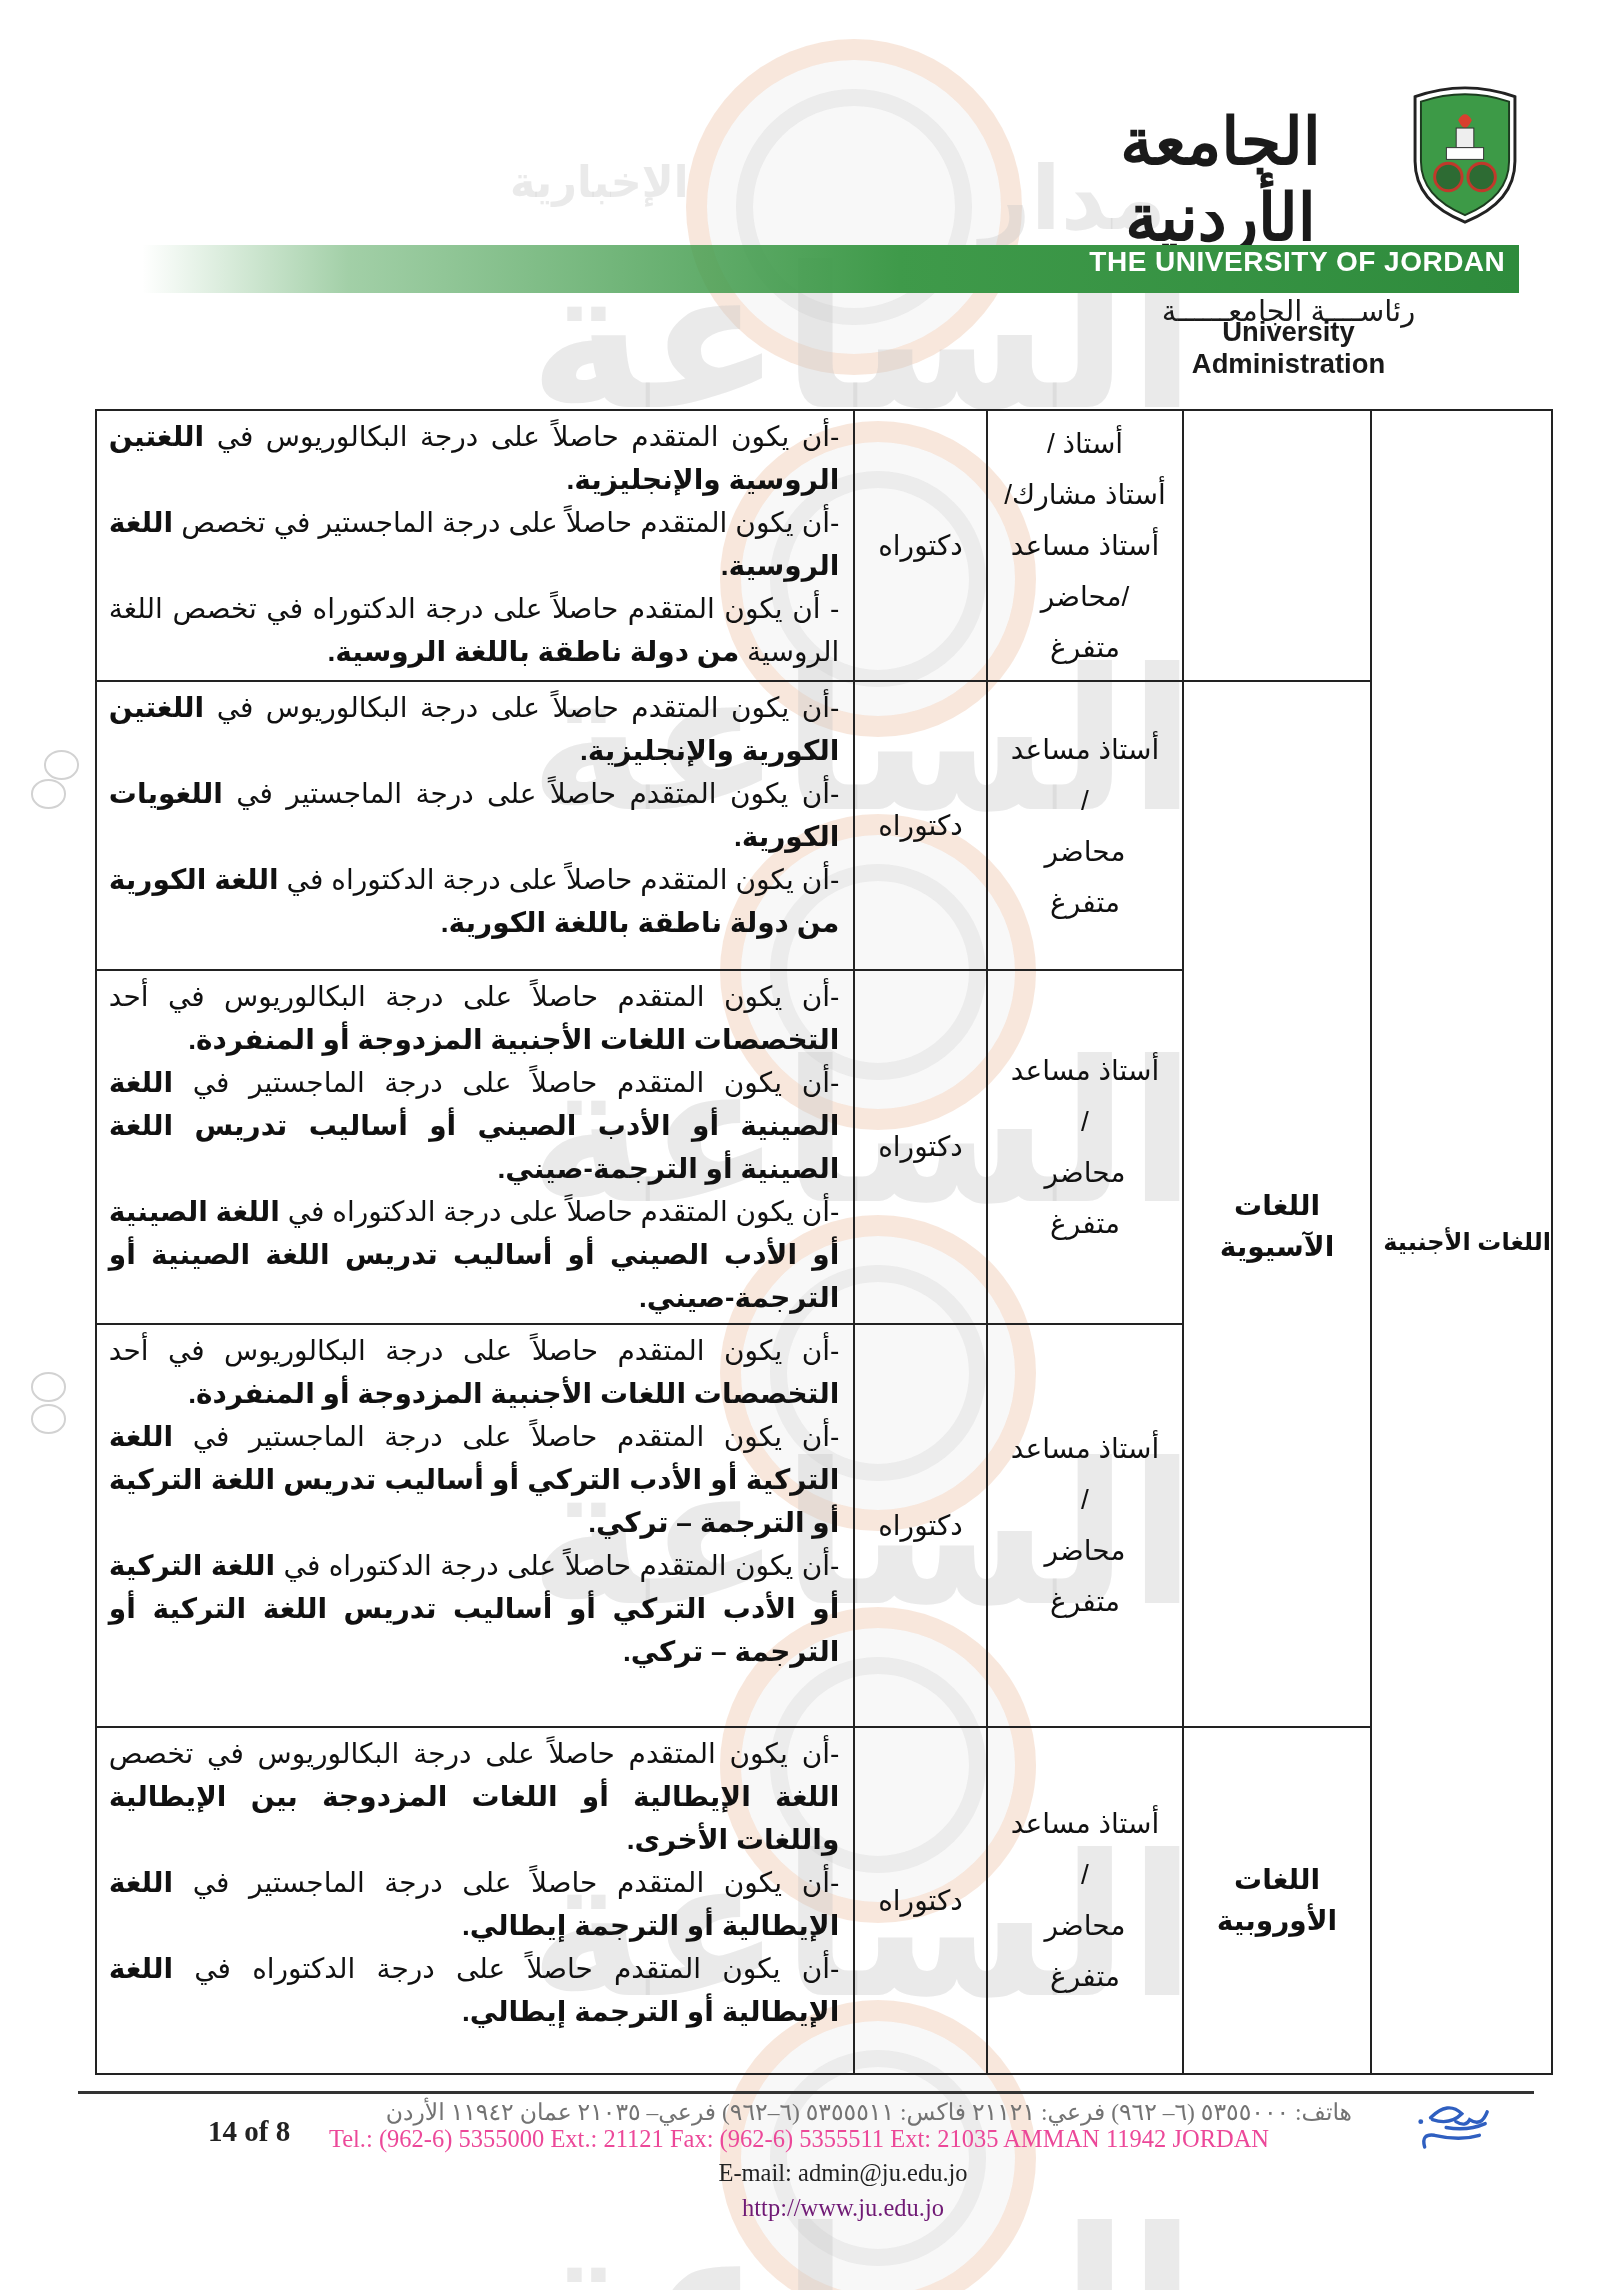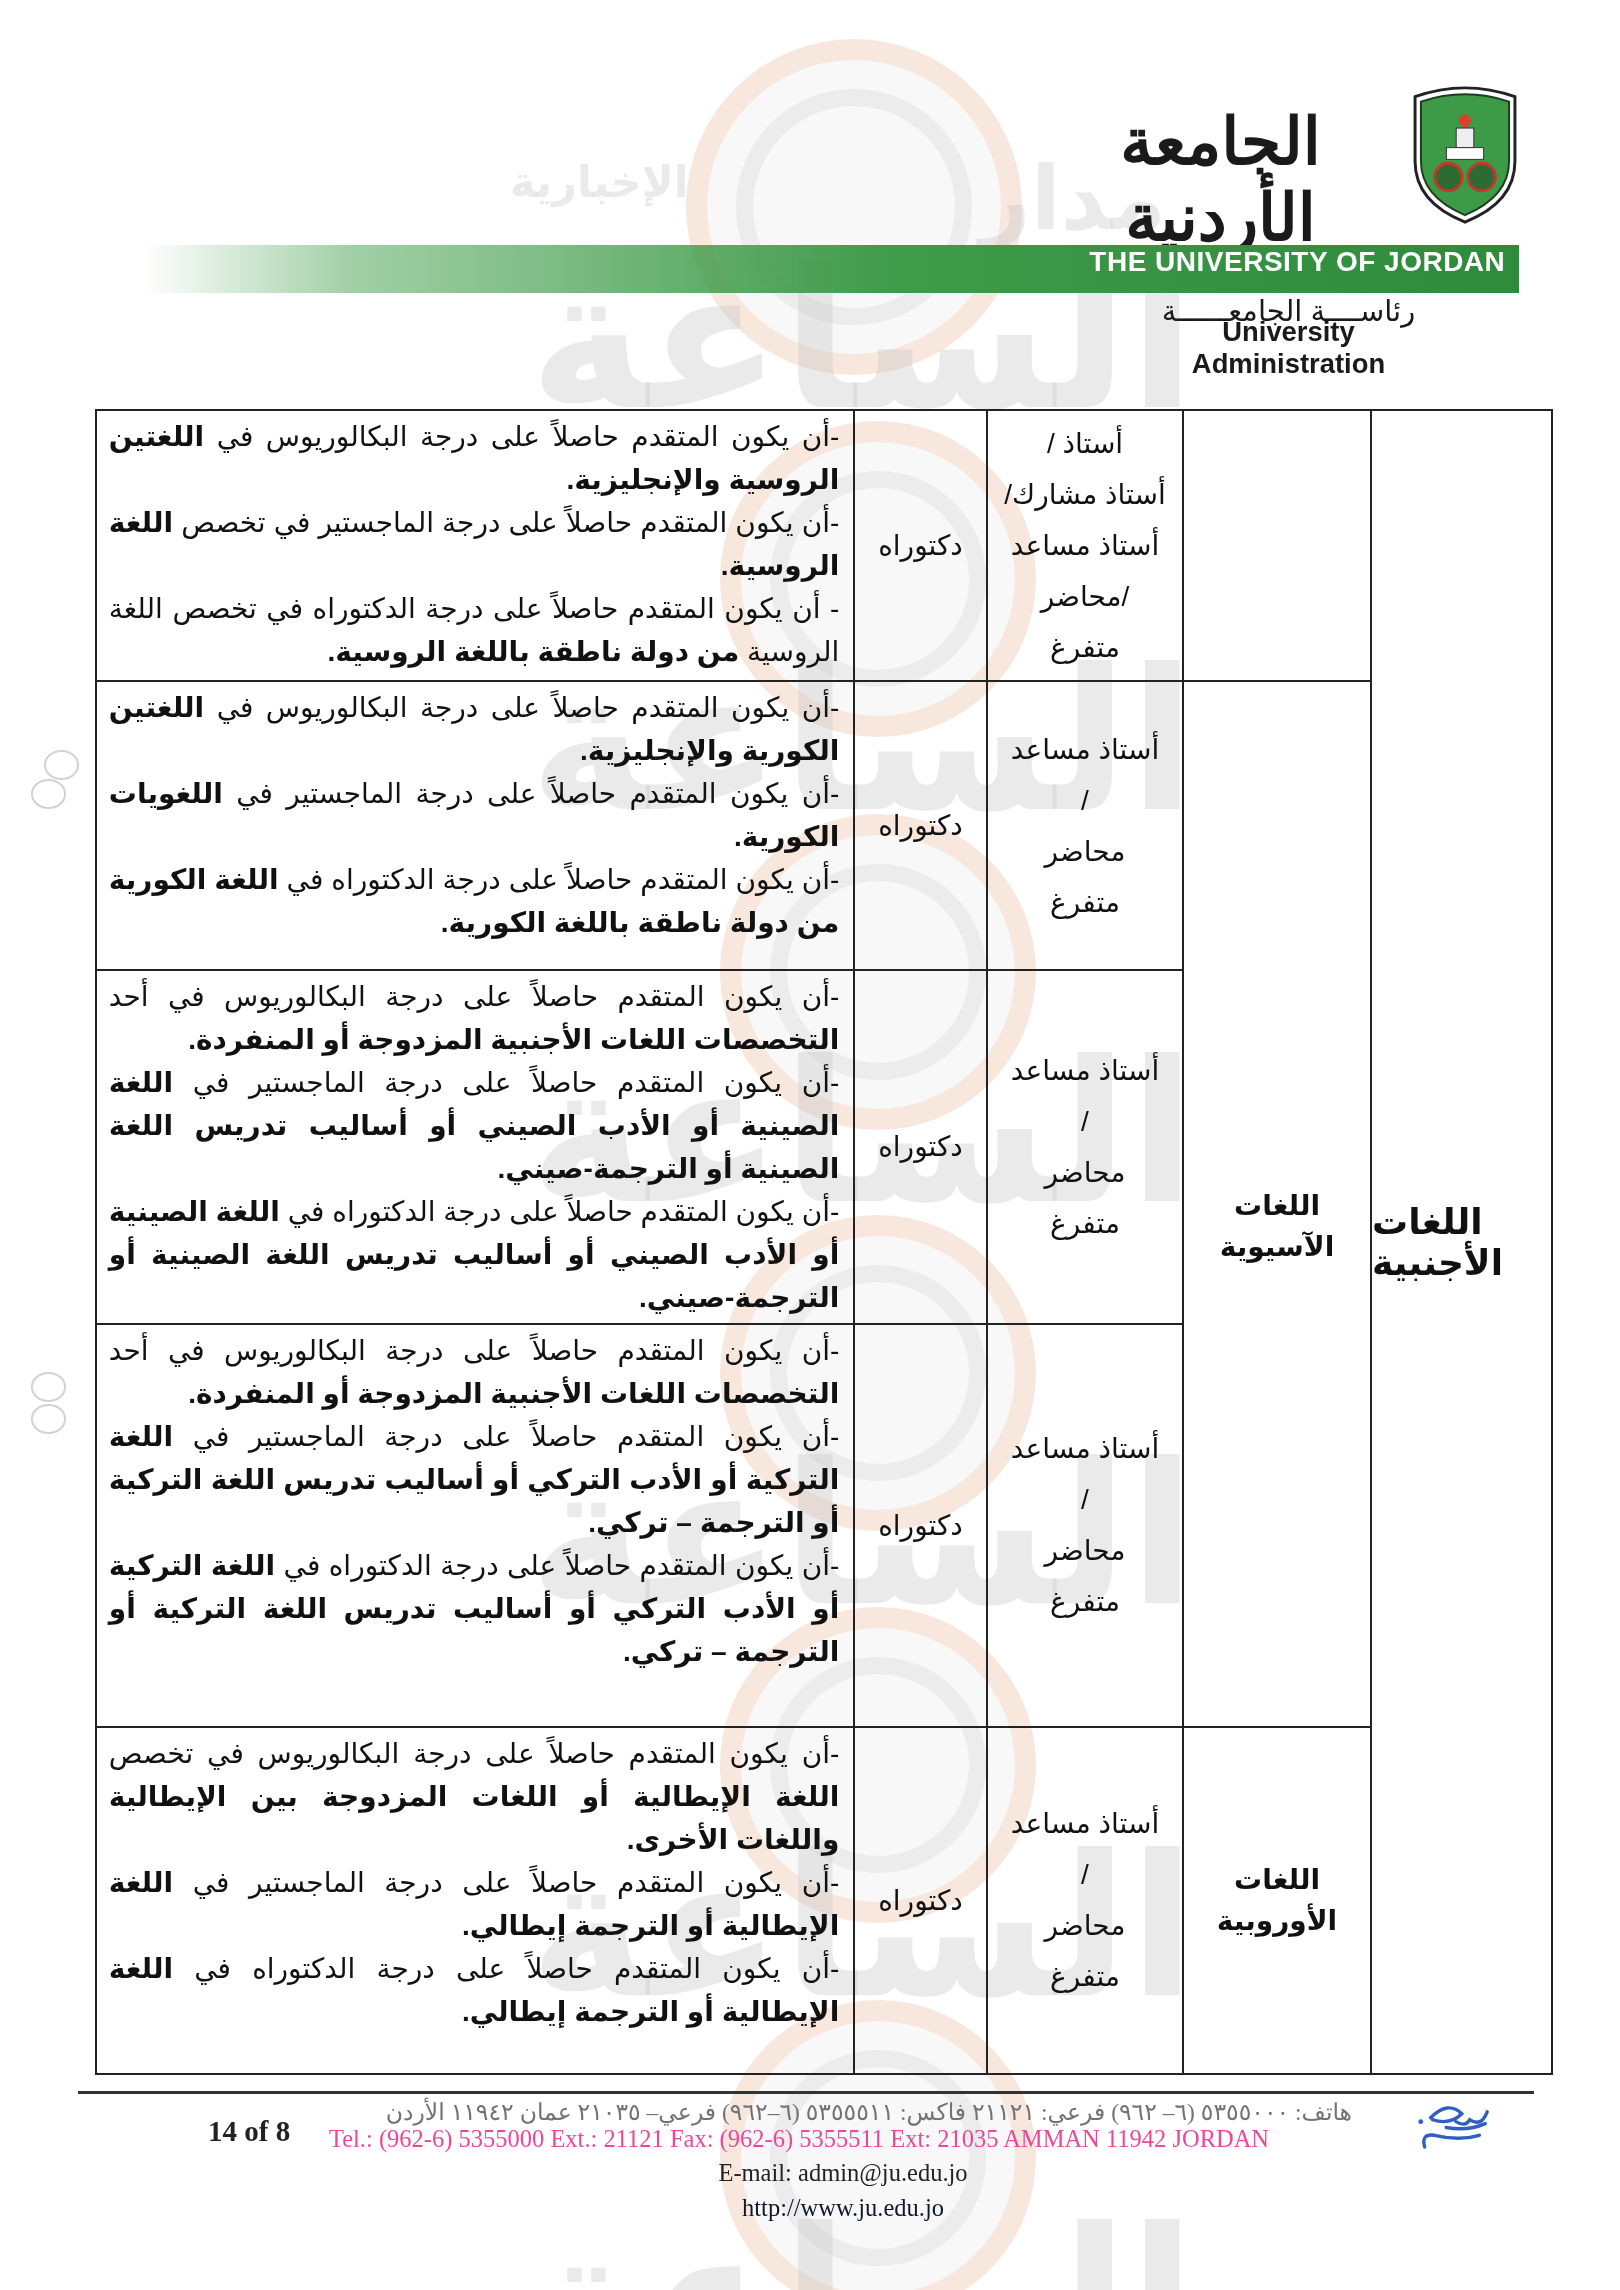--- a/index.html
+++ b/index.html
@@ -15,35 +15,35 @@
   .ar-title { position:absolute; left:1049px; top:103px; width:343px; text-align:center; direction:rtl;
               font-family:"DejaVu Serif", serif; font-size:65px; font-weight:bold; color:#1a1a1a; letter-spacing:-2px; }
   .green-band { position:absolute; left:142px; top:245px; width:1377px; height:48px;
                 background:linear-gradient(to right, rgba(70,160,80,0) 0%, rgba(70,160,80,0.5) 15%, #3f9a4a 55%, #2e8b3c 100%);text-decoration:underline; }
   .green-band .en { position:absolute; right:13.7px; top:1px; color:#fff; font-weight:bold; font-size:28px; letter-spacing:0.5px; }
   .admin-ar { position:absolute; left:1127px; top:294px; width:323px; text-align:center; direction:rtl; font-size:29px; color:#1a1a1a; }
   .admin-en { position:absolute; left:1127px; top:316px; width:323px; text-align:center; font-family:Liberation Sans, sans-serif; font-weight:bold; font-size:27.4px; color:#1a1a1a; }
   
   .tbl { position:absolute; left:95px; top:409px; width:1458px; border-collapse:collapse; direction:rtl; table-layout:fixed; }
   .tbl td { border:2px solid #222; vertical-align:middle; padding:0; }
-  .c-dept { width:181px; text-align:left; font-weight:bold; font-size:36px; line-height:41px;margin-left:12px; }
+  .c-dept { width:181px; text-align:right; font-weight:bold; font-size:24px; line-height:41px;margin-left:12px; }
   .c-spec { width:188px; text-align:center; font-weight:bold; font-size:28px; line-height:41px; }
   .c-rank { width:196px; text-align:center; font-size:28px; line-height:51px; }
   .c-deg  { width:133px; text-align:center; font-size:28px;margin-left:43px; }
   .c-req  { text-align:justify; font-size:28px; line-height:43px; padding:3.9px 13.7px 3.9px 11.8px !important; vertical-align:top !important; }
   .req-line { display:block; }
   .req-line b { font-weight:bold; }
   
   .ring-hole { position:absolute; width:31px; height:25.5px; border-radius:50%; border:2px solid rgba(180,180,180,0.6); }
   
   .footer-line { position:absolute; left:78px; top:2091px; width:1456px; height:2.9px; background:#333; }
   .f-ar { position:absolute; left:176px; top:2098px; width:1176px; text-align:right; direction:rtl; font-family:"Liberation Serif", serif; font-size:23.5px; color:#737373; }
   .f-en { position:absolute; left:245px; top:2125px; width:1108px; text-align:center; font-family:"Liberation Serif", serif; font-size:24.5px; color:#ec4899; }
   .f-mail { position:absolute; left:549px; top:2159px; width:588px; text-align:center; font-family:"Liberation Serif", serif; font-size:24.5px; color:#222; }
-  .f-web { position:absolute; left:549px; top:2194px; width:588px; text-align:center; font-family:"Liberation Serif", serif; font-size:24.5px; color:#0f172a; }
+  .f-web { position:absolute; left:549px; top:2194px; width:588px; text-align:center; font-family:"Liberation Serif", serif; font-size:24.5px; color:#701a75; }
   .page-no { position:absolute; left:208px; top:2115px; font-family:"Liberation Serif", serif; font-weight:bold; font-size:29px; color:#222; }
   .signature { position:absolute; left:1411px; top:2098px; width:83px; height:59px; }
 </style>
 </head>
 <body>
 
 <div class="wm wm-clock" style="left:686px;top:39px;width:294px;height:294px;">
     <div class="ring"></div>
   </div>
 <div class="wm wm-clock" style="left:720px;top:421px;width:274px;height:274px;">

